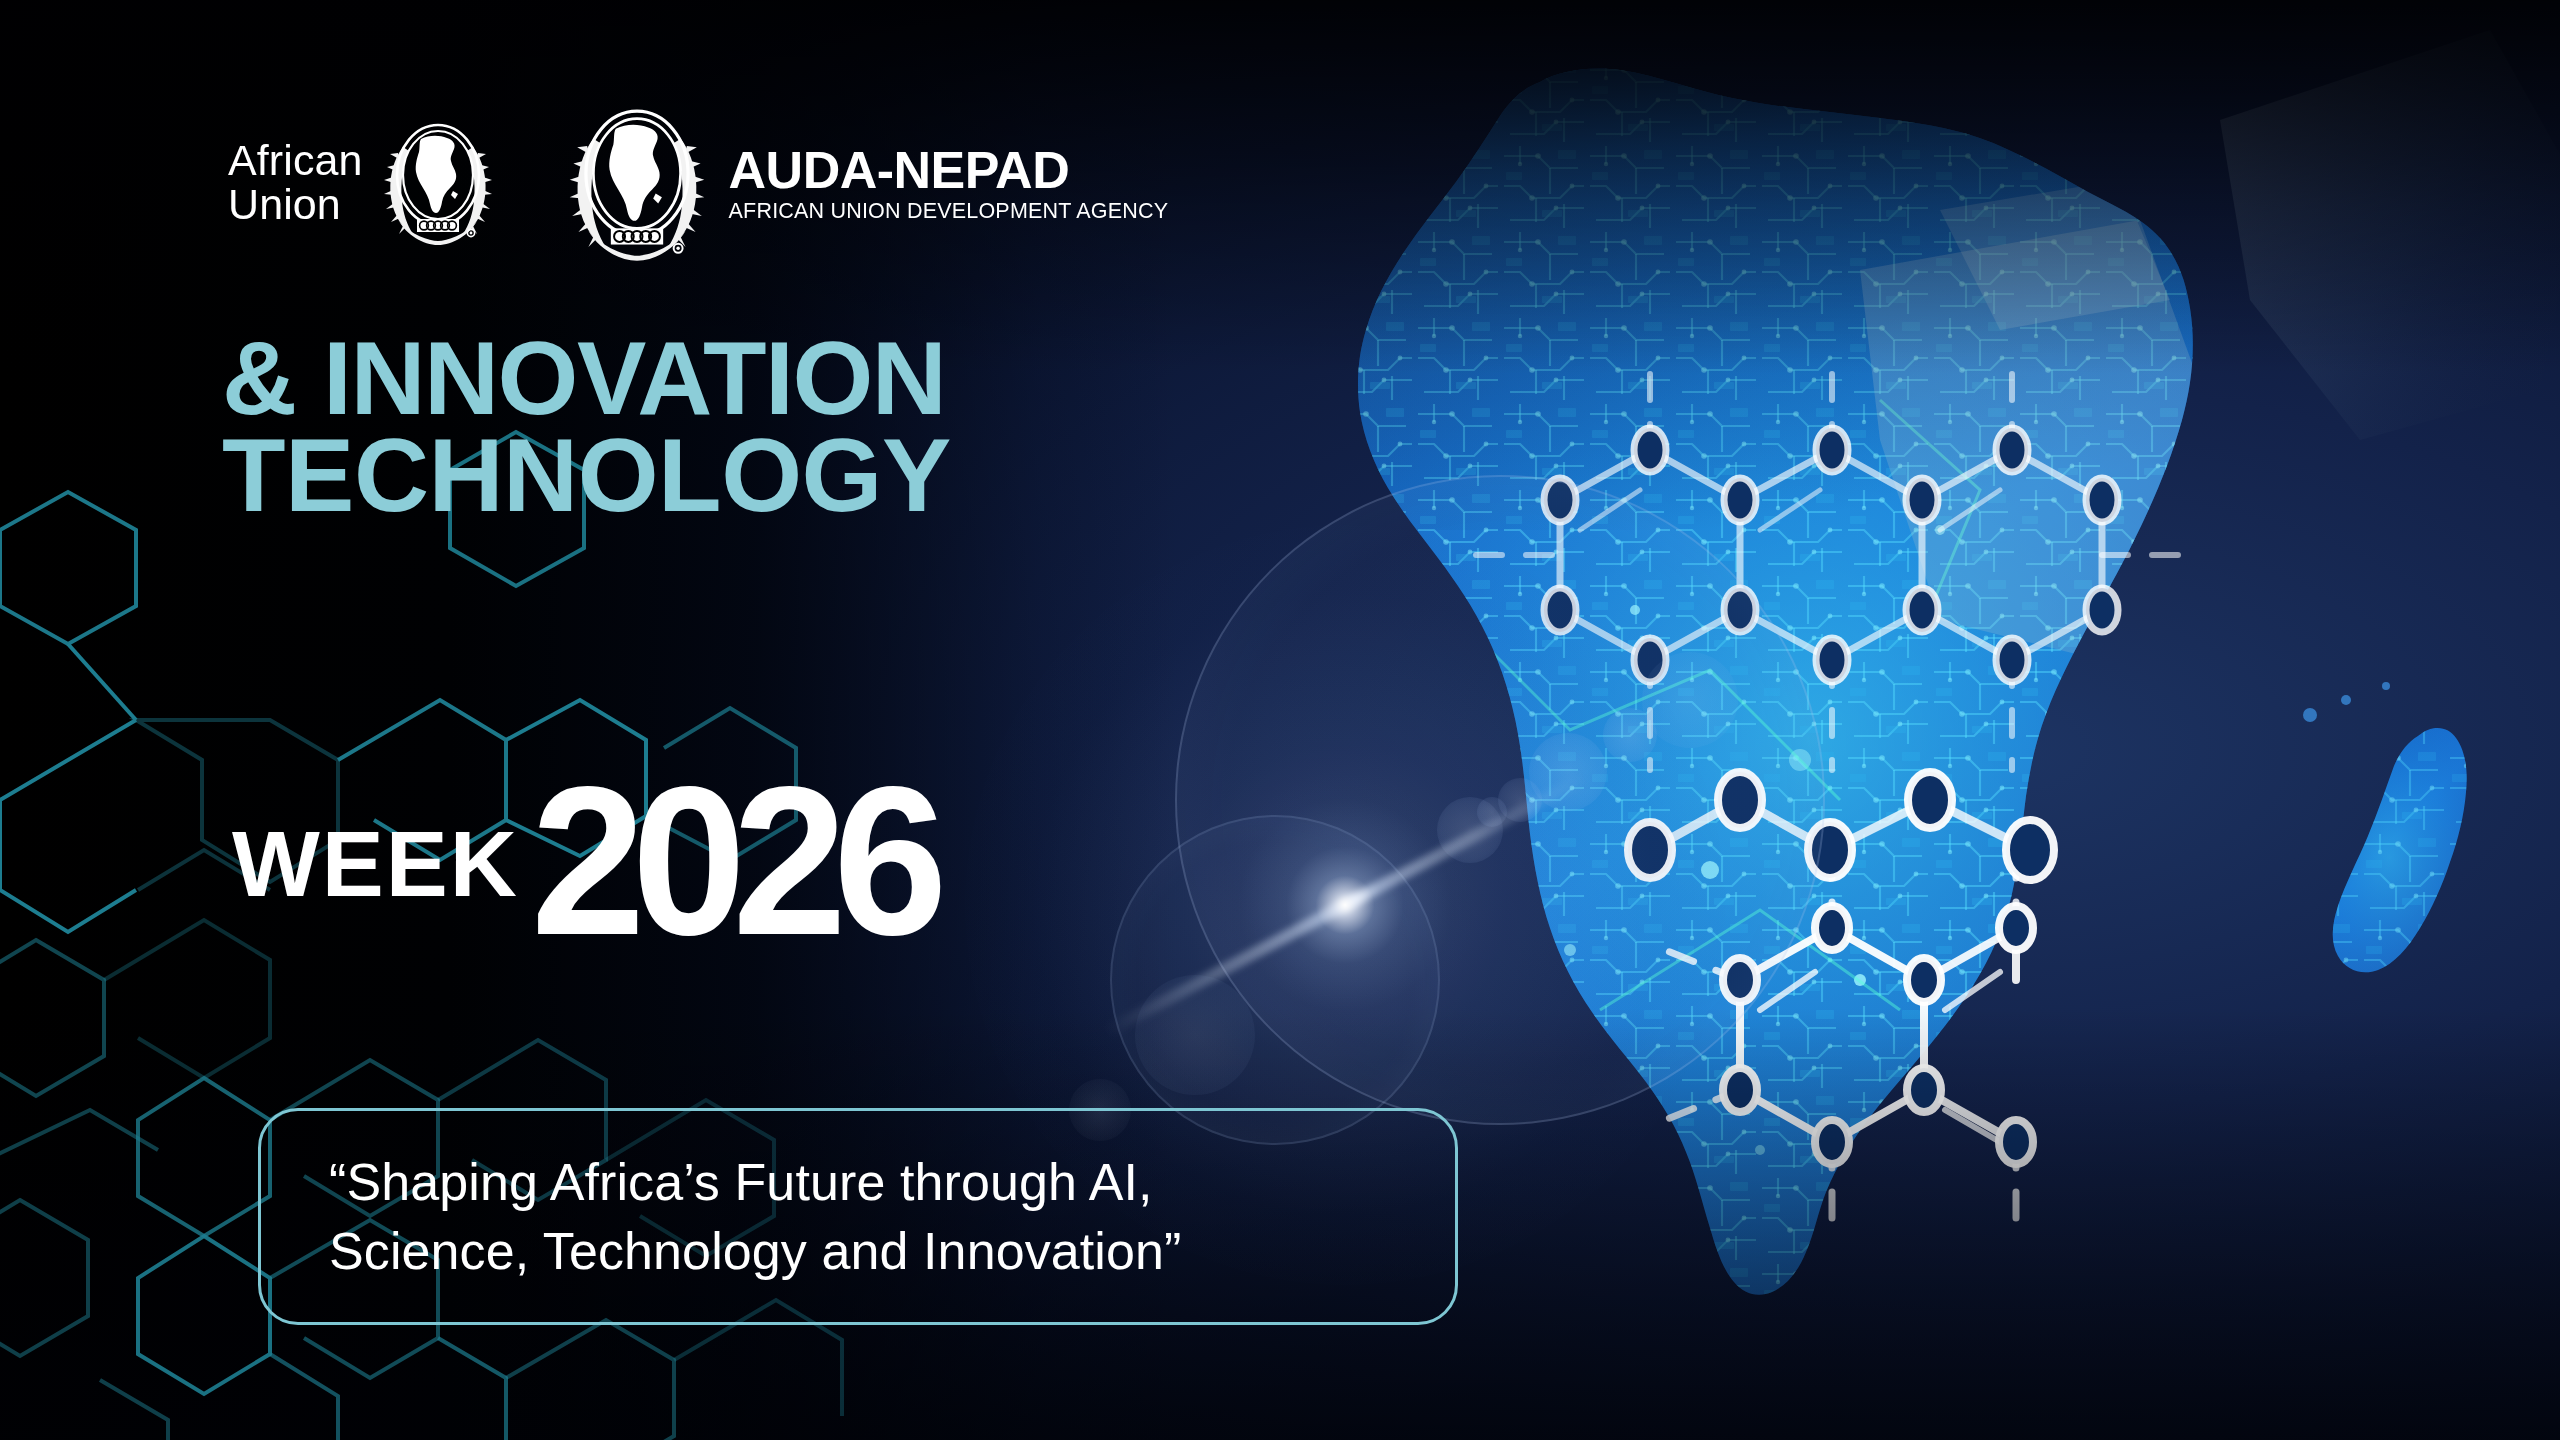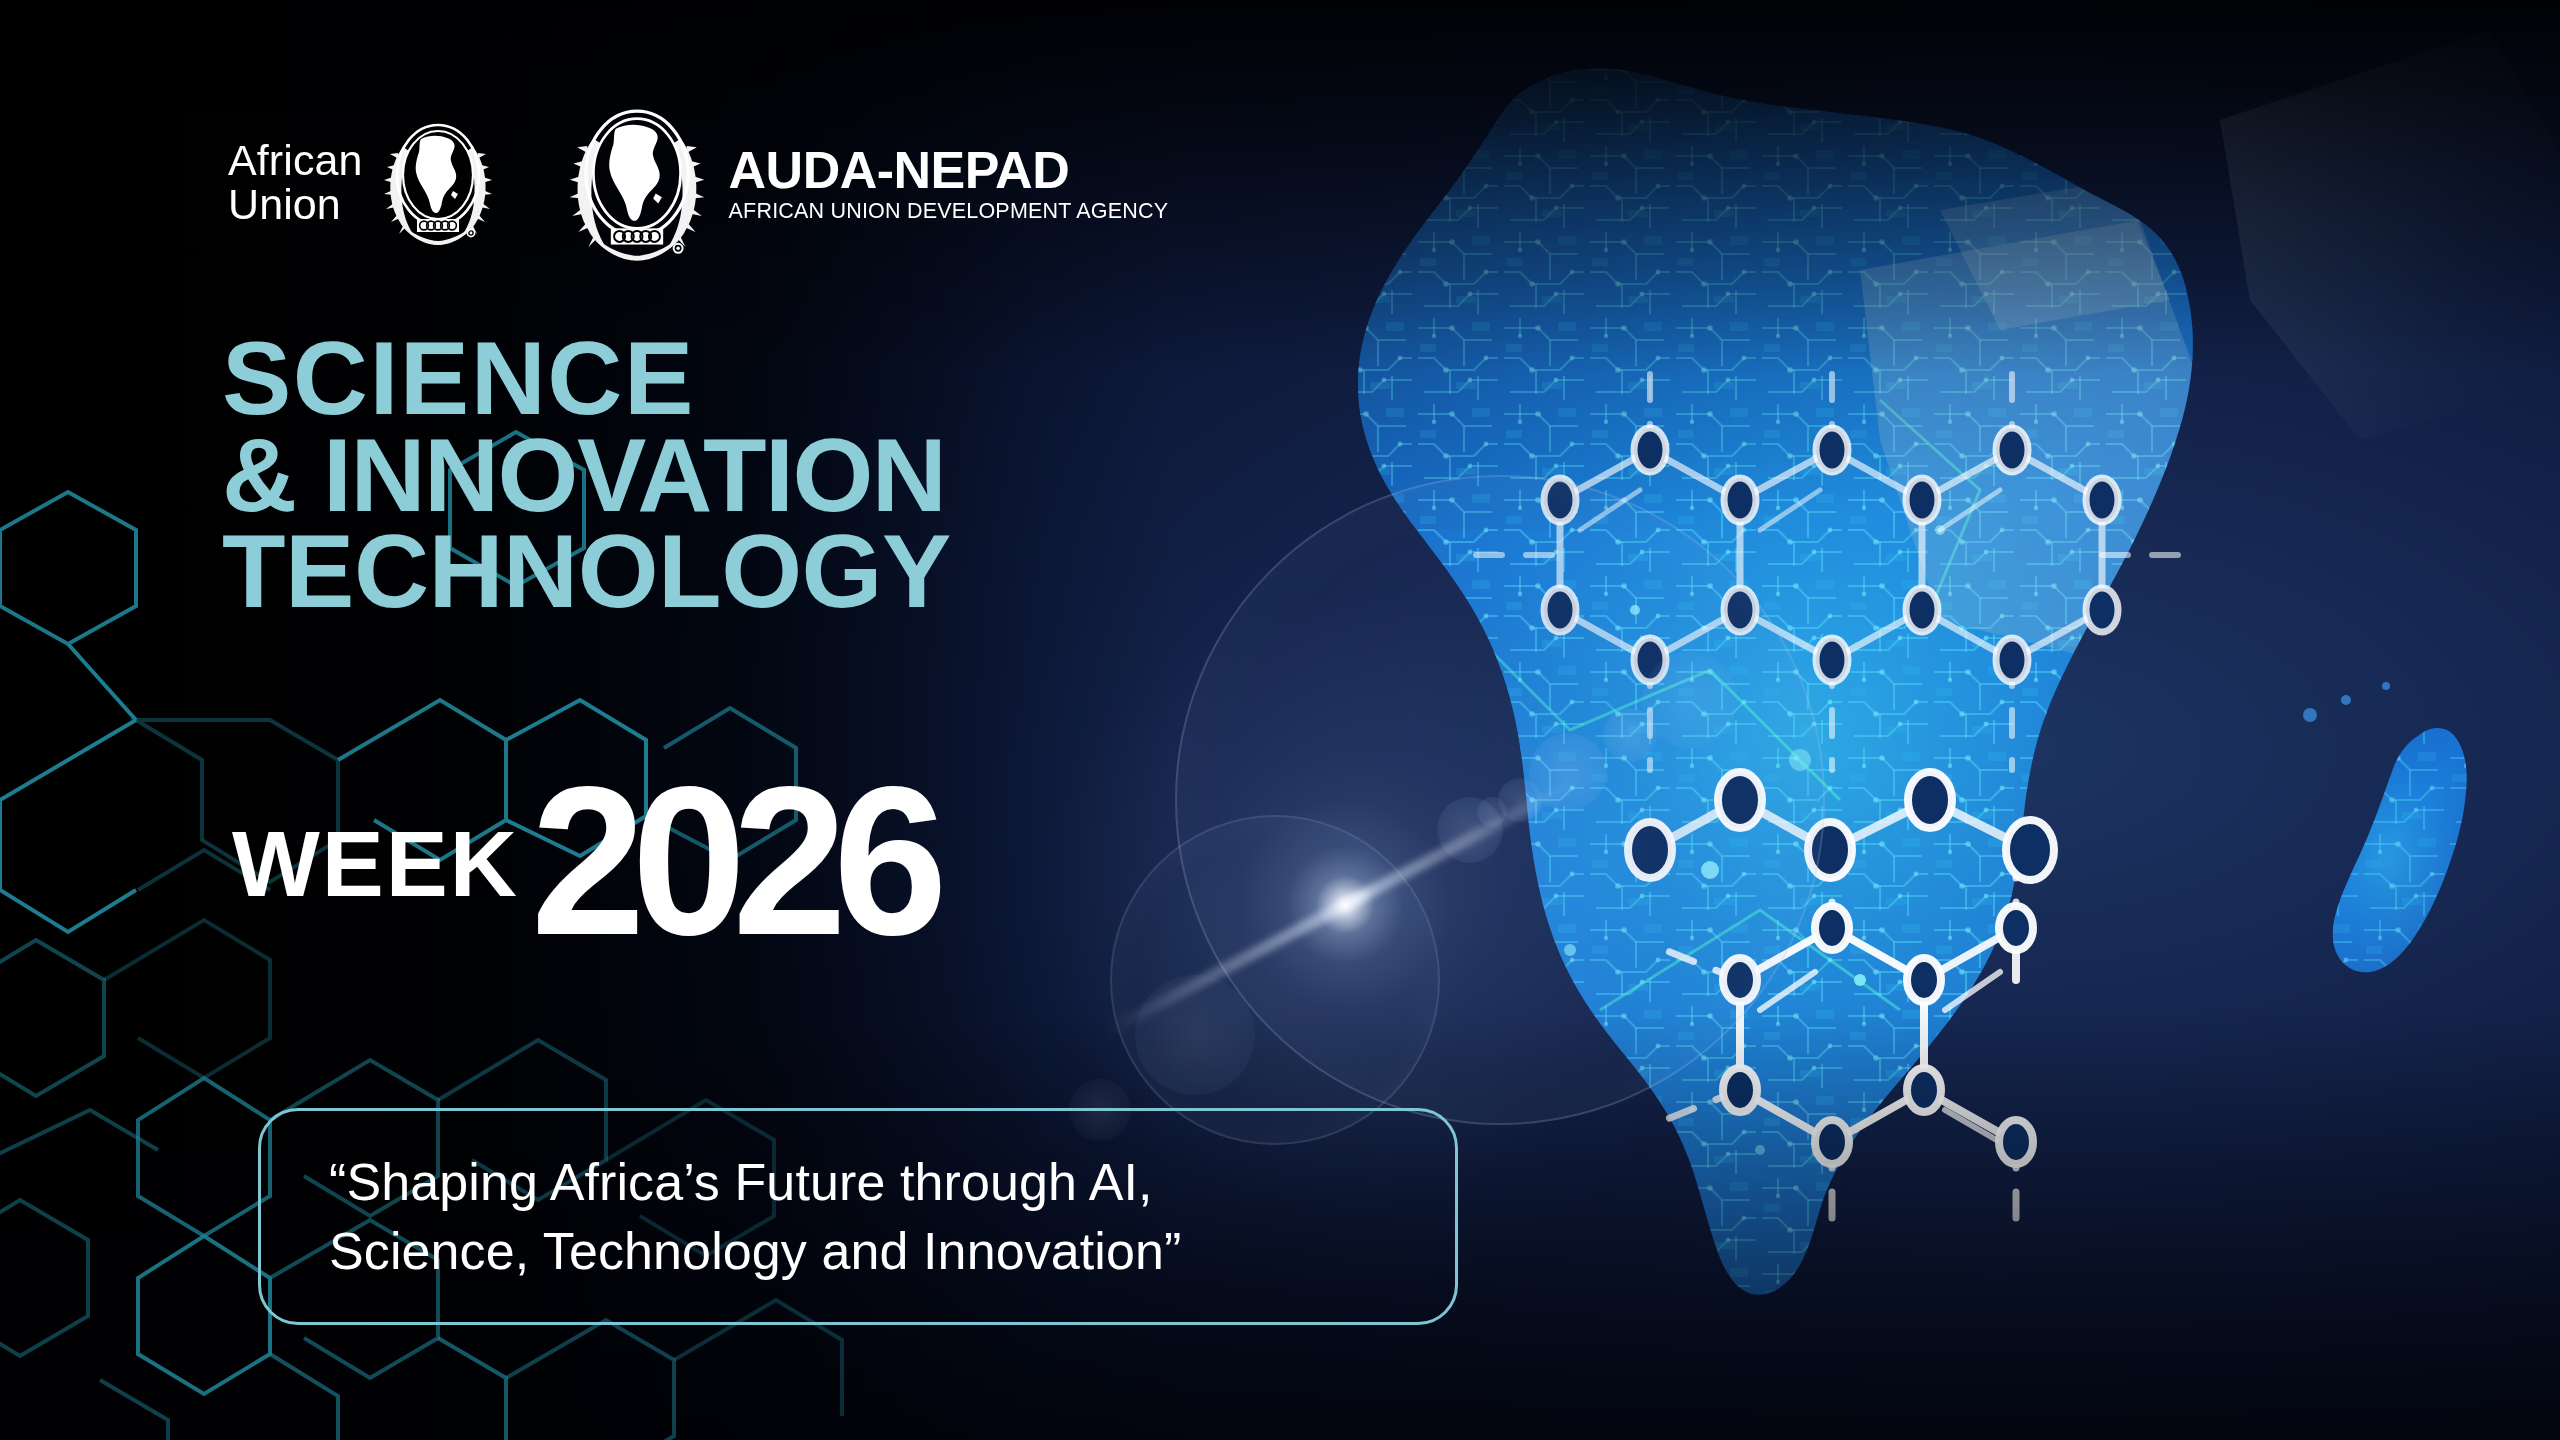--- a/index.html
+++ b/index.html
@@ -540,21 +540,20 @@
         </div>
         <div class="nepad-words">
           <div class="nepad-title">AUDA-NEPAD</div>
           <div class="nepad-sub">AFRICAN UNION DEVELOPMENT AGENCY</div>
         </div>
       </div>
 
     </div>
 
     <div class="headline">
-      <span class="l h-sci">SCIENCE</span>
       <span class="l h-inn">&amp; INNOVATION</span>
       <span class="l h-tec">TECHNOLOGY</span>
     </div>
 
     <div class="weekrow">
       <span class="week">WEEK</span>
       <span class="year">2026</span>
     </div>
 
     <div class="tagbox">

